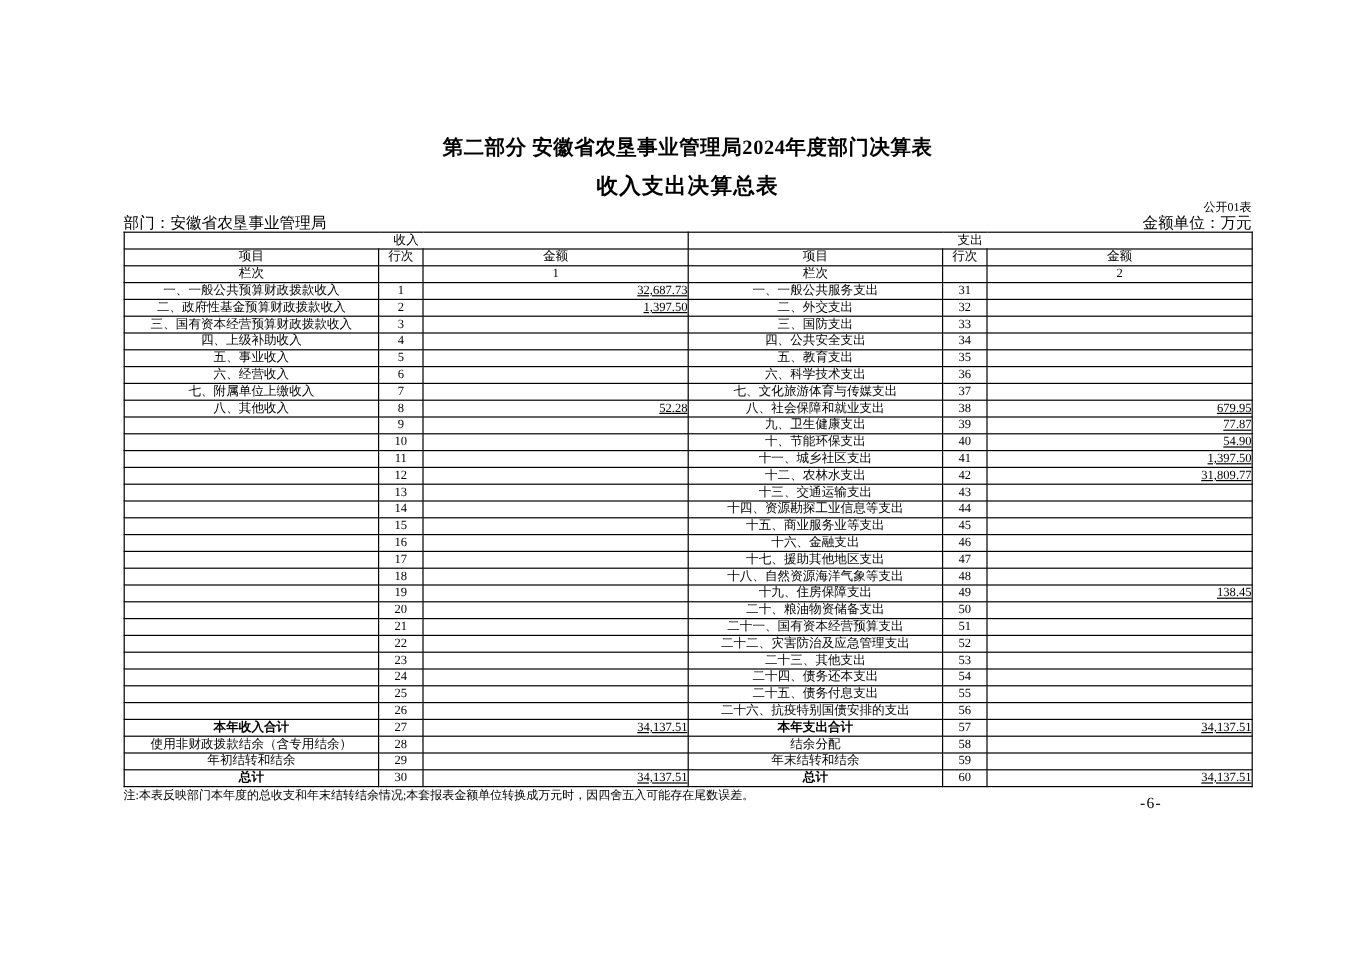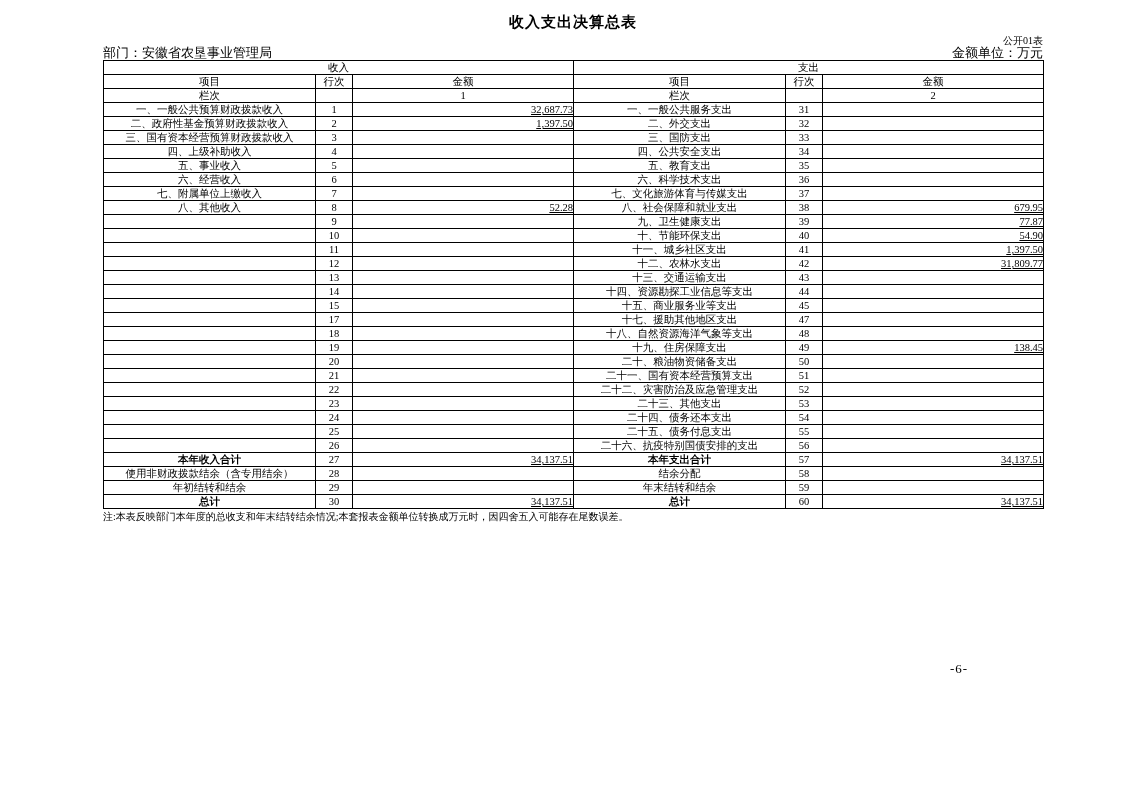--- a/index.html
+++ b/index.html
@@ -9,21 +9,21 @@
     font-family:"Liberation Serif","DejaVu Serif",serif;
     position:relative; overflow:hidden;
   }
   .sheet { position:absolute; left:103px; top:0; width:940px; }
   .title {
     margin-top:113px; text-align:center;
     font-size:17px; line-height:20px; font-weight:bold; letter-spacing:0.5px;
   }
   .subtitle {
     margin-top:13px; text-align:center;
-    font-size:15px; line-height:18px; font-weight:bold; letter-spacing:1px;
+    font-size:18px; line-height:18px; font-weight:bold; letter-spacing:1px;
   }
   .sheet-label { margin-top:4px; text-align:right; font-size:10px; line-height:11px; }
   .meta-row {
     display:flex; justify-content:space-between;
     font-size:13px; line-height:12px; margin-top:1px;
   }
   table.fin {
     width:940px; border-collapse:collapse; table-layout:fixed; margin-top:1px;
   }
   table.fin td {
@@ -37,20 +37,21 @@
   td.amount { text-align:right; padding-right:2px;text-decoration:underline; }
   td.center { text-align:center; padding-left:0; }
   .bold { font-weight:bold; }
   .note { font-size:10px; line-height:12px; margin-top:2px; }
   .pageno { position:absolute; left:950px; top:661px; font-size:13px; letter-spacing:1px; }
 </style>
 </head>
 <body>
 
 <div class="sheet">
+  <div class="title">第二部分 安徽省农垦事业管理局2024年度部门决算表</div>
   <div class="subtitle">收入支出决算总表</div>
   <div class="sheet-label">公开01表</div>
   <div class="meta-row">
     <span>部门：安徽省农垦事业管理局</span>
     <span>金额单位：万元</span>
   </div>
 
   <table class="fin">
     <colgroup>
       <col style="width:212px">
@@ -198,20 +199,28 @@
         <tr>
           <td class="item"></td>
           <td class="line">15</td>
           <td class="amount"></td>
           <td class="item">十五、商业服务业等支出</td>
           <td class="line">45</td>
           <td class="amount"></td>
         </tr>
         <tr>
           <td class="item"></td>
+          <td class="line">16</td>
+          <td class="amount"></td>
+          <td class="item">十六、金融支出</td>
+          <td class="line">46</td>
+          <td class="amount"></td>
+        </tr>
+        <tr>
+          <td class="item"></td>
           <td class="line">17</td>
           <td class="amount"></td>
           <td class="item">十七、援助其他地区支出</td>
           <td class="line">47</td>
           <td class="amount"></td>
         </tr>
         <tr>
           <td class="item"></td>
           <td class="line">18</td>
           <td class="amount"></td>

